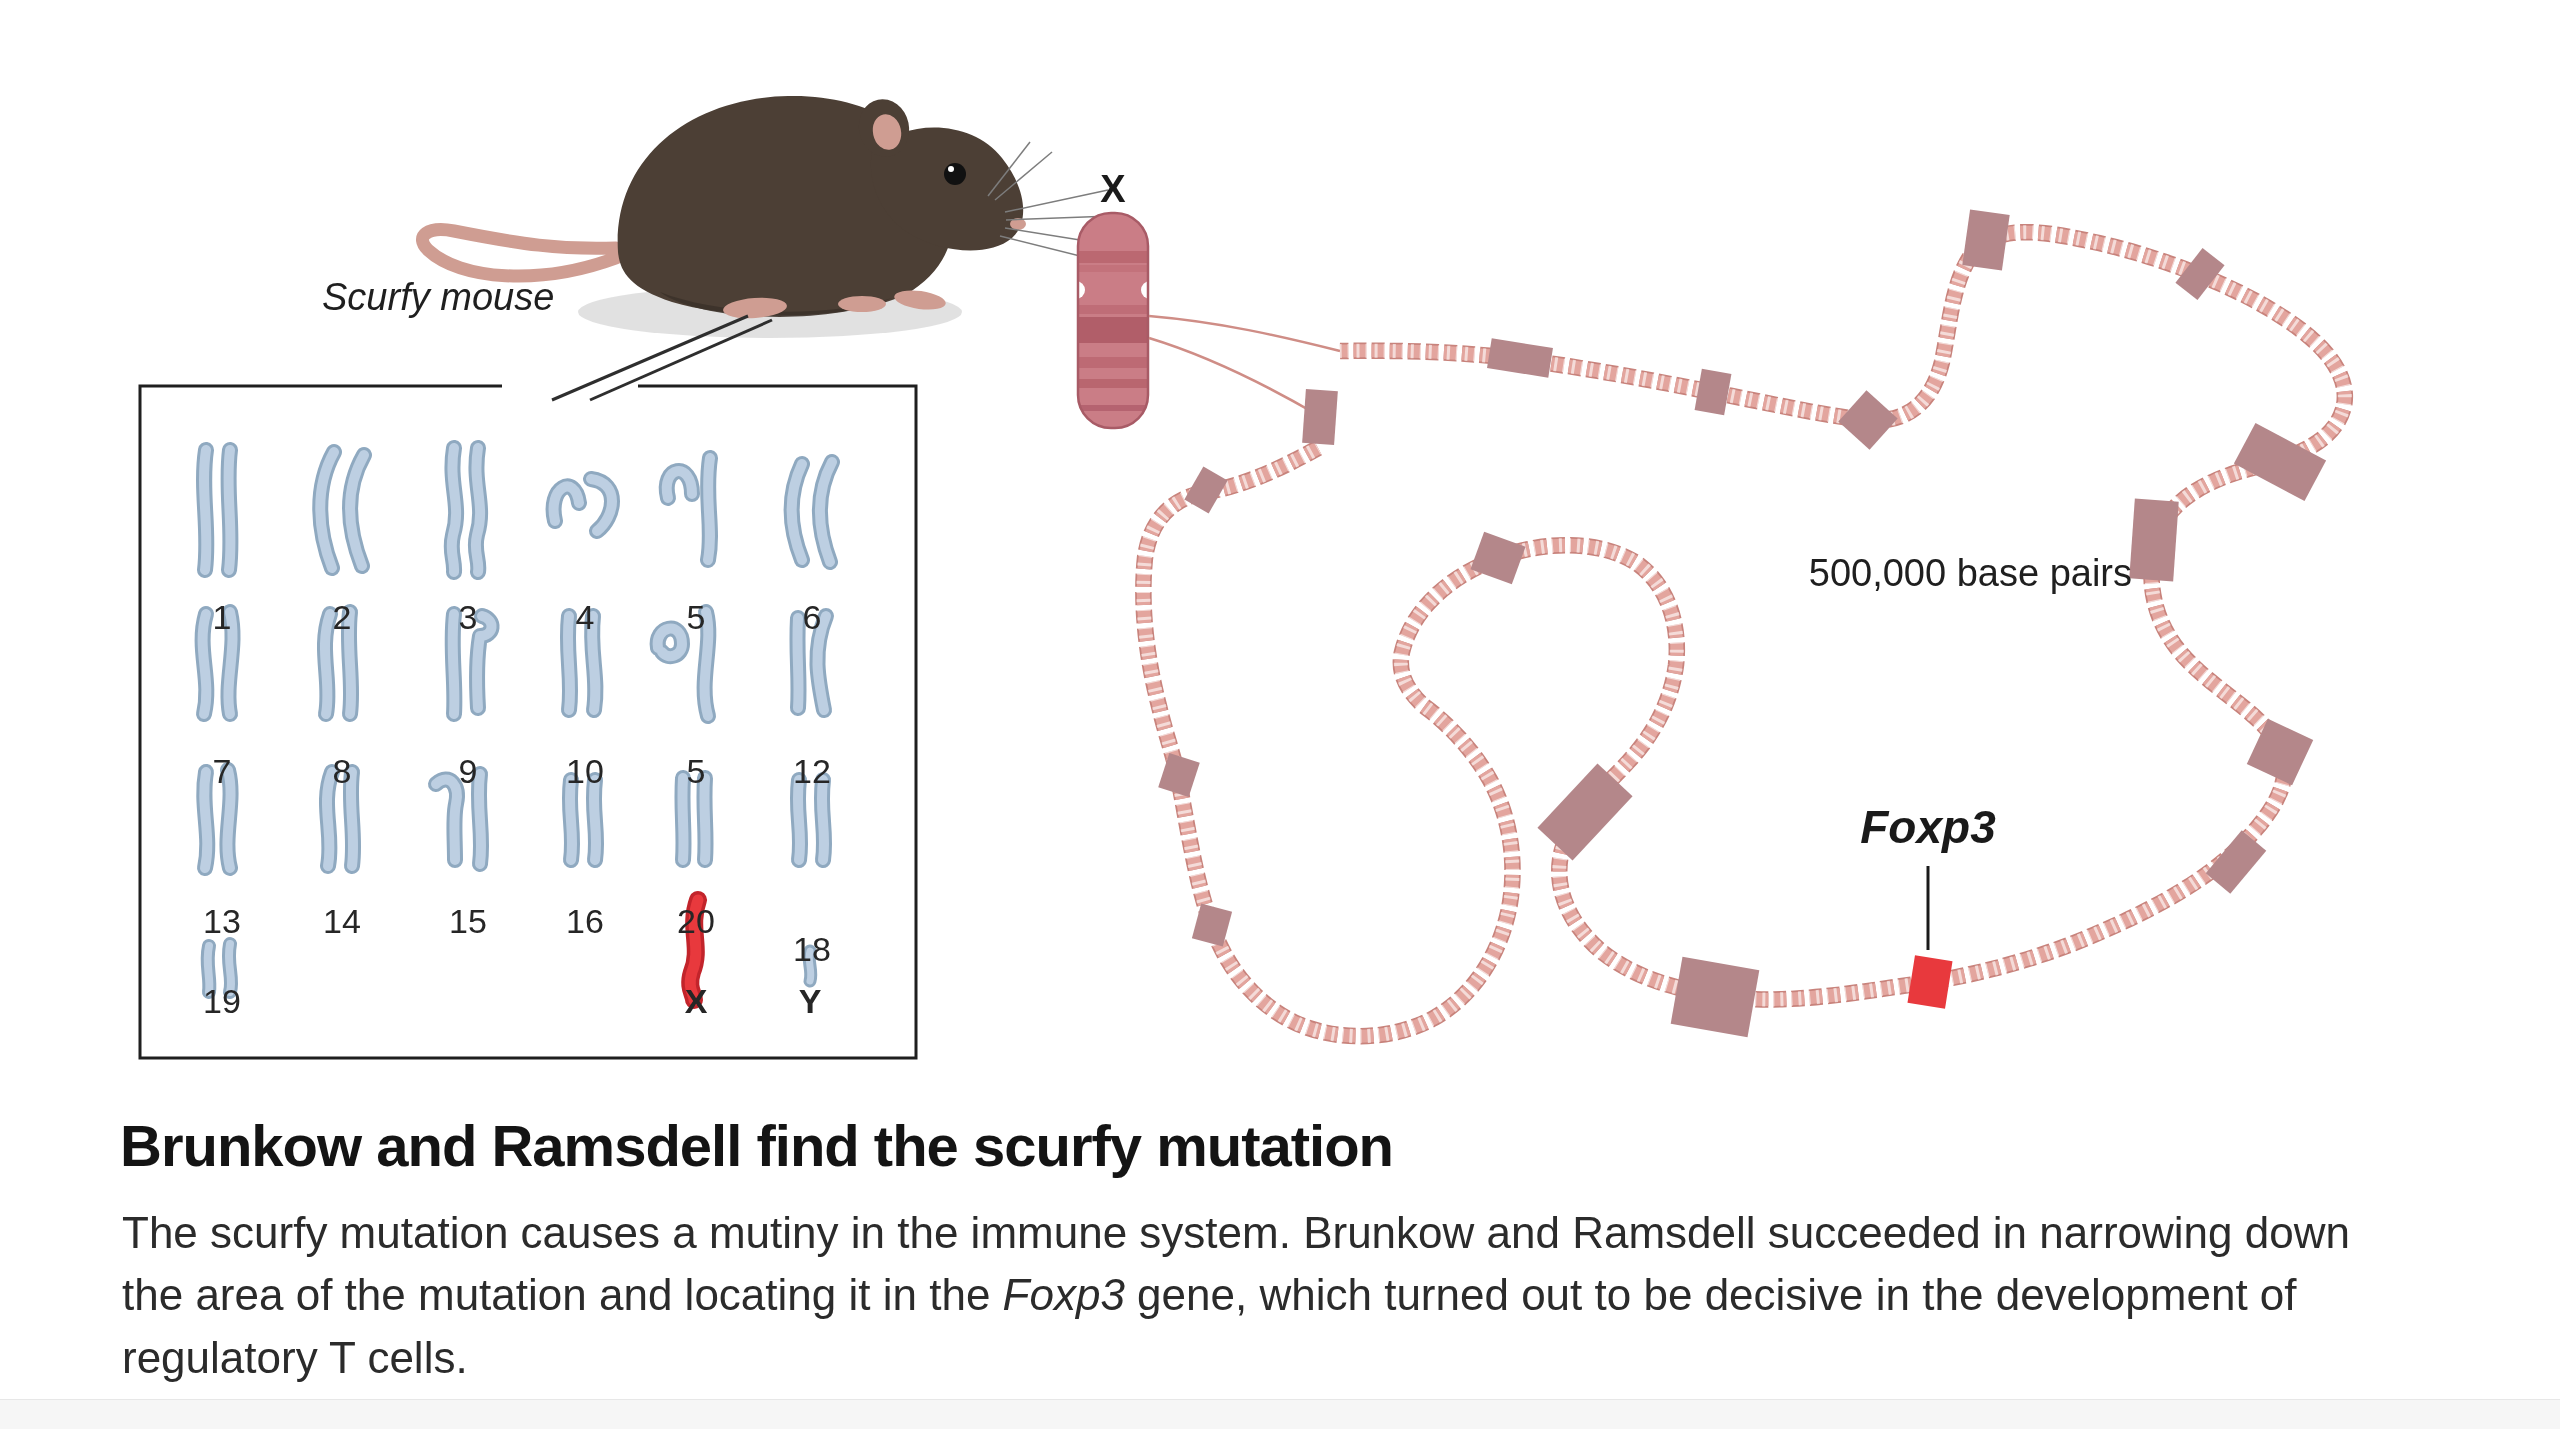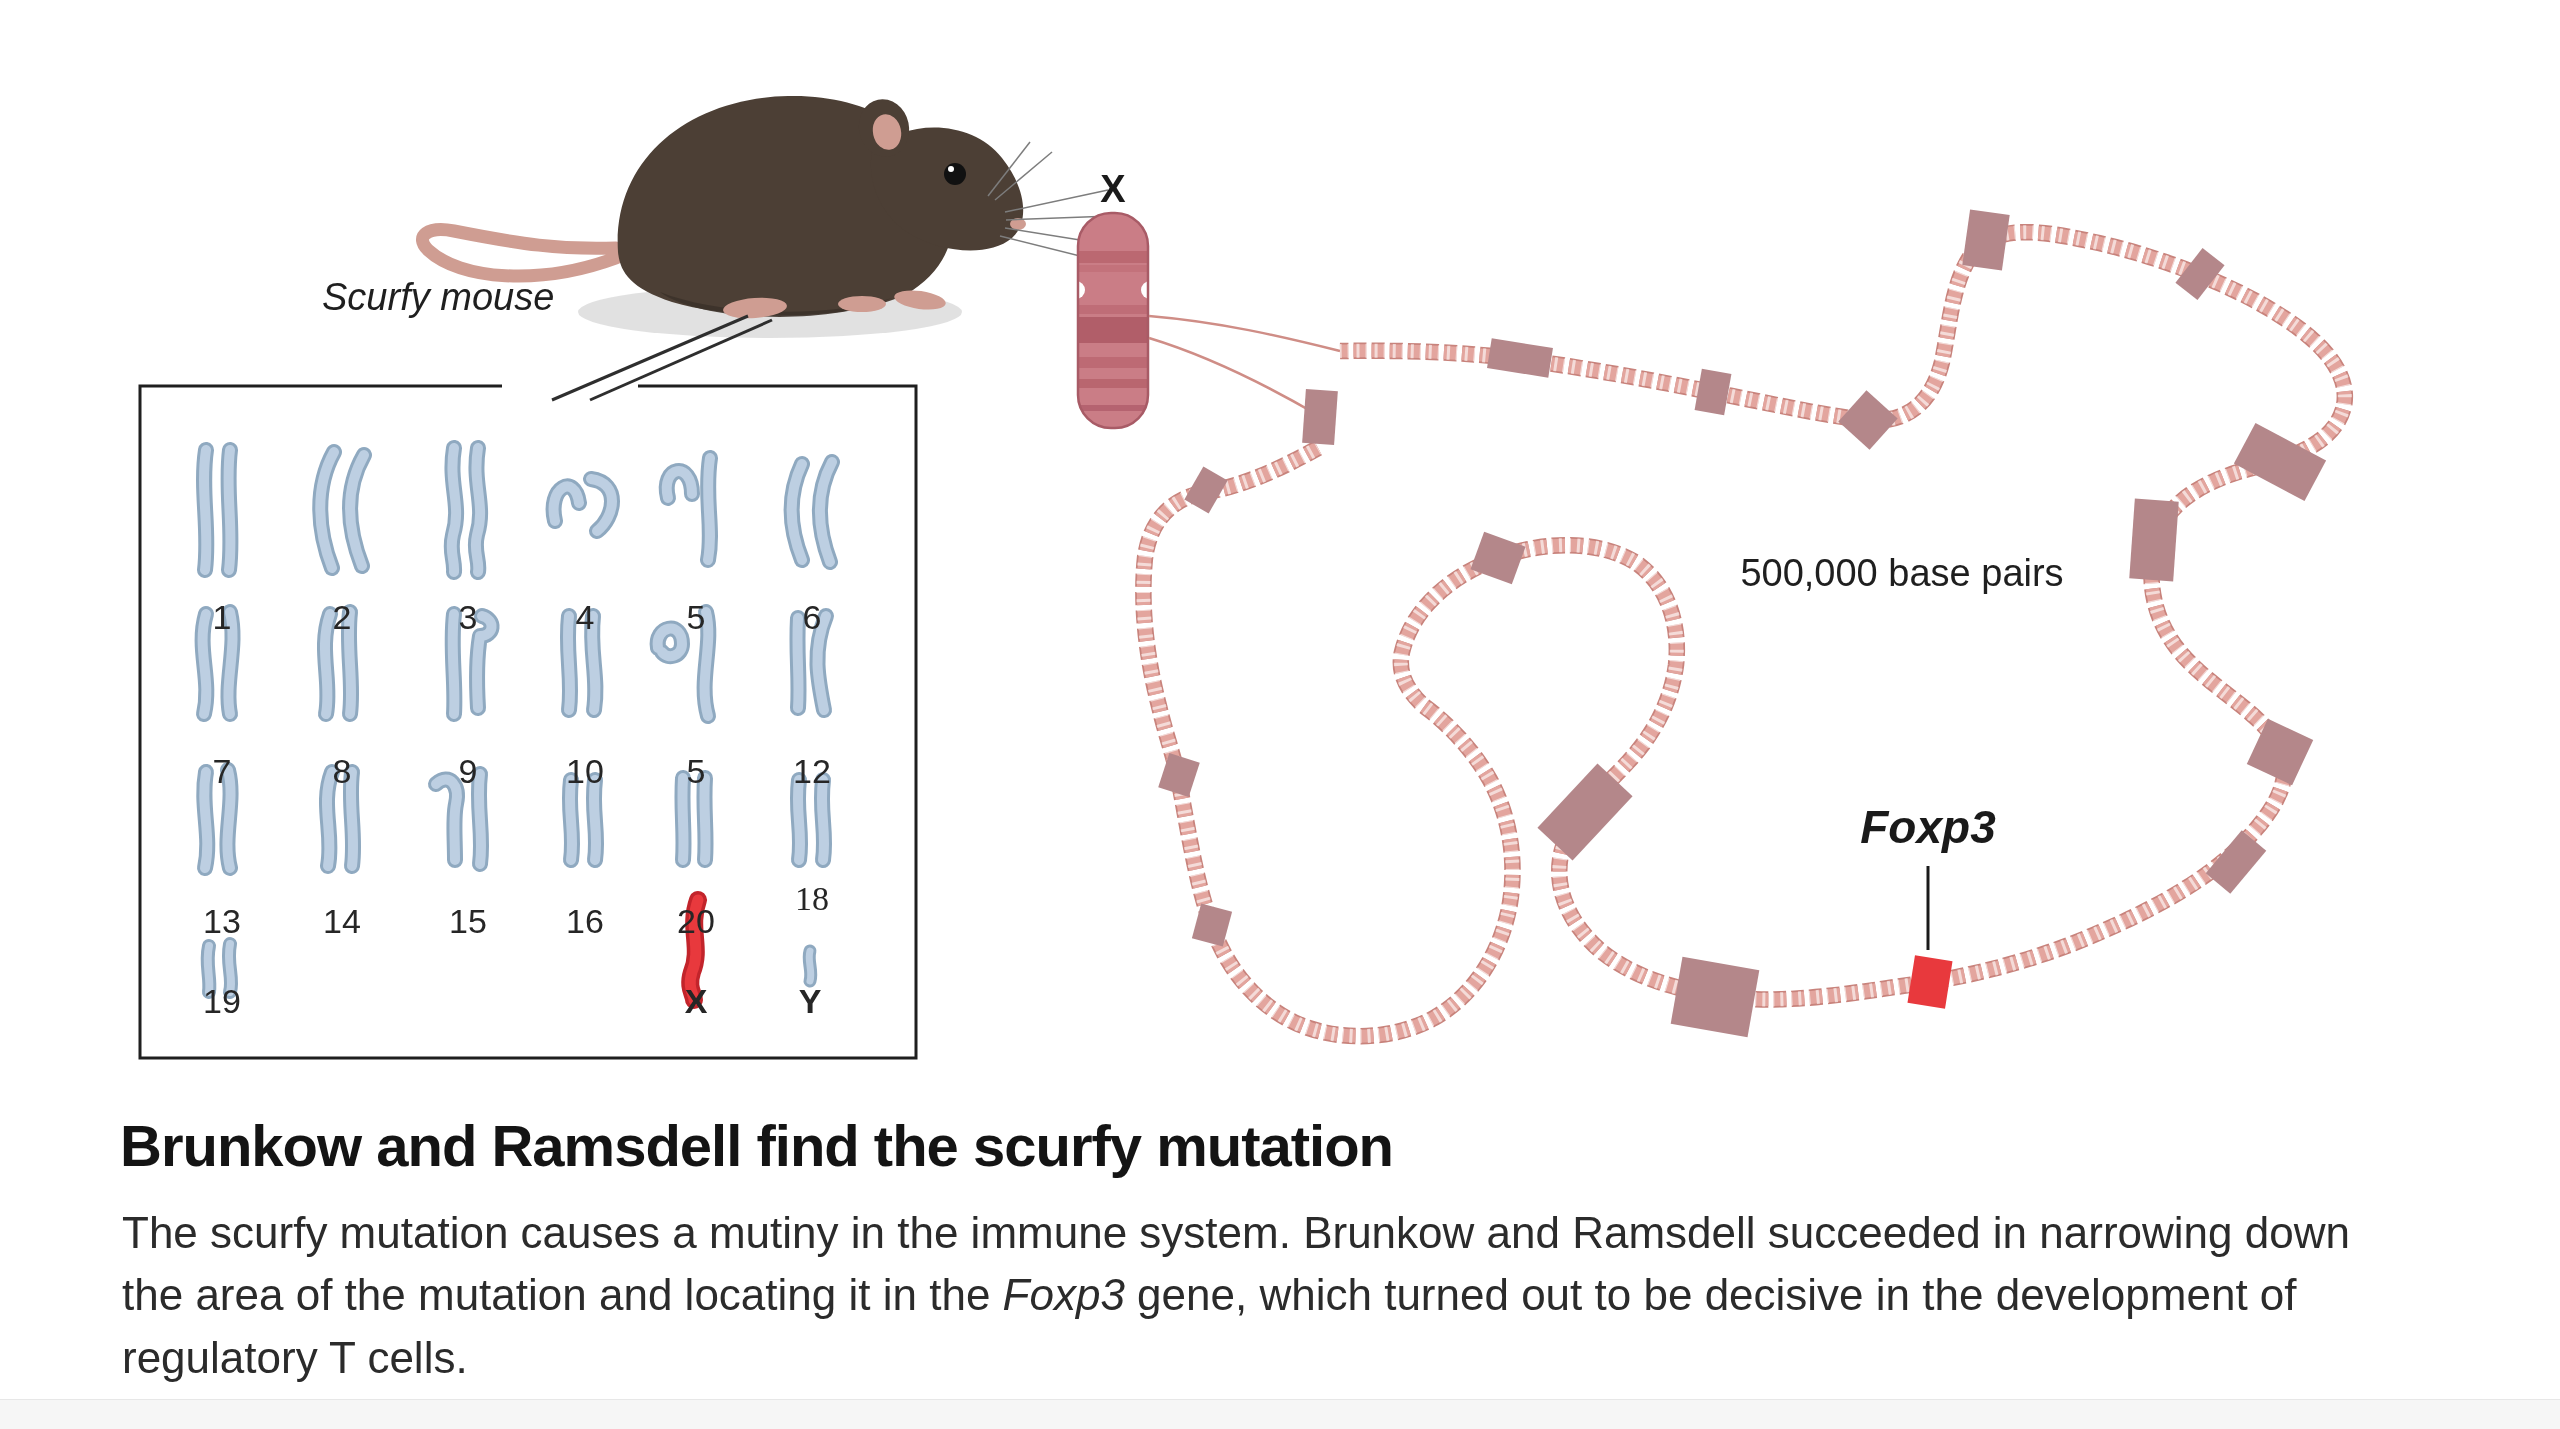--- a/index.html
+++ b/index.html
@@ -2,21 +2,21 @@
 <html><head>
 <meta charset="utf-8">
 <style>
   html,body{margin:0;padding:0;background:#fff;}
   .stage{position:relative;width:2560px;height:1429px;background:#ffffff;overflow:hidden;
          font-family:"Liberation Sans", sans-serif;}
   #gfx{position:absolute;left:0;top:0;}
   .txt{position:absolute;color:#1d1d1d;}
   .x-label{left:1082px;top:168px;width:62px;text-align:center;font-size:38px;font-weight:bold;color:#1a1a1a;}
   .mouse-label{left:322px;top:276px;font-size:38px;font-style:italic;color:#1f1f1f;}
-  .anno{left:1672px;width:460px;text-align:center;font-size:38px;color:#1f1f1f;}
+  .anno{left:1672px;width:460px;text-align:right;font-size:38px;color:#1f1f1f;}
   .anno1{top:552px;}
   .anno2{top:600px;}
   .gene-label{left:1828px;top:800px;width:200px;text-align:center;font-size:46px;font-weight:bold;font-style:italic;color:#1a1a1a;}
   .title{left:120px;top:1112px;font-size:58px;font-weight:bold;color:#141414;letter-spacing:-1px;text-align:right;}
   .body-text{left:122px;top:1202px;width:2280px;font-size:44px;line-height:1.42;color:#2b2b2b;}
   .body-text i{font-style:italic;}
   .k-label{position:absolute;width:90px;margin-left:-45px;text-align:center;font-size:34px;color:#262626;}
   .k-label.bold{font-weight:bold;}
   .bottom-edge{position:absolute;left:0;top:1399px;width:2560px;height:30px;background:#f6f6f6;border-top:1px solid #e7e7e7;}
 </style>
@@ -187,20 +187,20 @@
       <div class="k-label" style="left: 342px; top: 752px;">8</div>
       <div class="k-label" style="left: 468px; top: 752px;">9</div>
       <div class="k-label" style="left: 585px; top: 752px;">10</div>
       <div class="k-label" style="left: 696px; top: 752px;">5</div>
       <div class="k-label" style="left: 812px; top: 752px;">12</div>
       <div class="k-label" style="left: 222px; top: 902px;">13</div>
       <div class="k-label" style="left: 342px; top: 902px;">14</div>
       <div class="k-label" style="left: 468px; top: 902px;">15</div>
       <div class="k-label" style="left: 585px; top: 902px;">16</div>
       <div class="k-label" style="left: 696px; top: 902px;">20</div>
-      <div class="k-label" style="left: 812px; top: 880px; font-family: Liberation Serif, serif;">18</div>
+      <div class="k-label" style="left: 812px; top: 930px;">18</div>
       <div class="k-label" style="left: 222px; top: 982px;">19</div>
       <div class="k-label bold" style="left: 696px; top: 982px;">X</div>
       <div class="k-label bold" style="left: 810px; top: 982px;">Y</div>
     </div>
 
   <div class="bottom-edge"></div>
 </div>
 
 </body></html>

